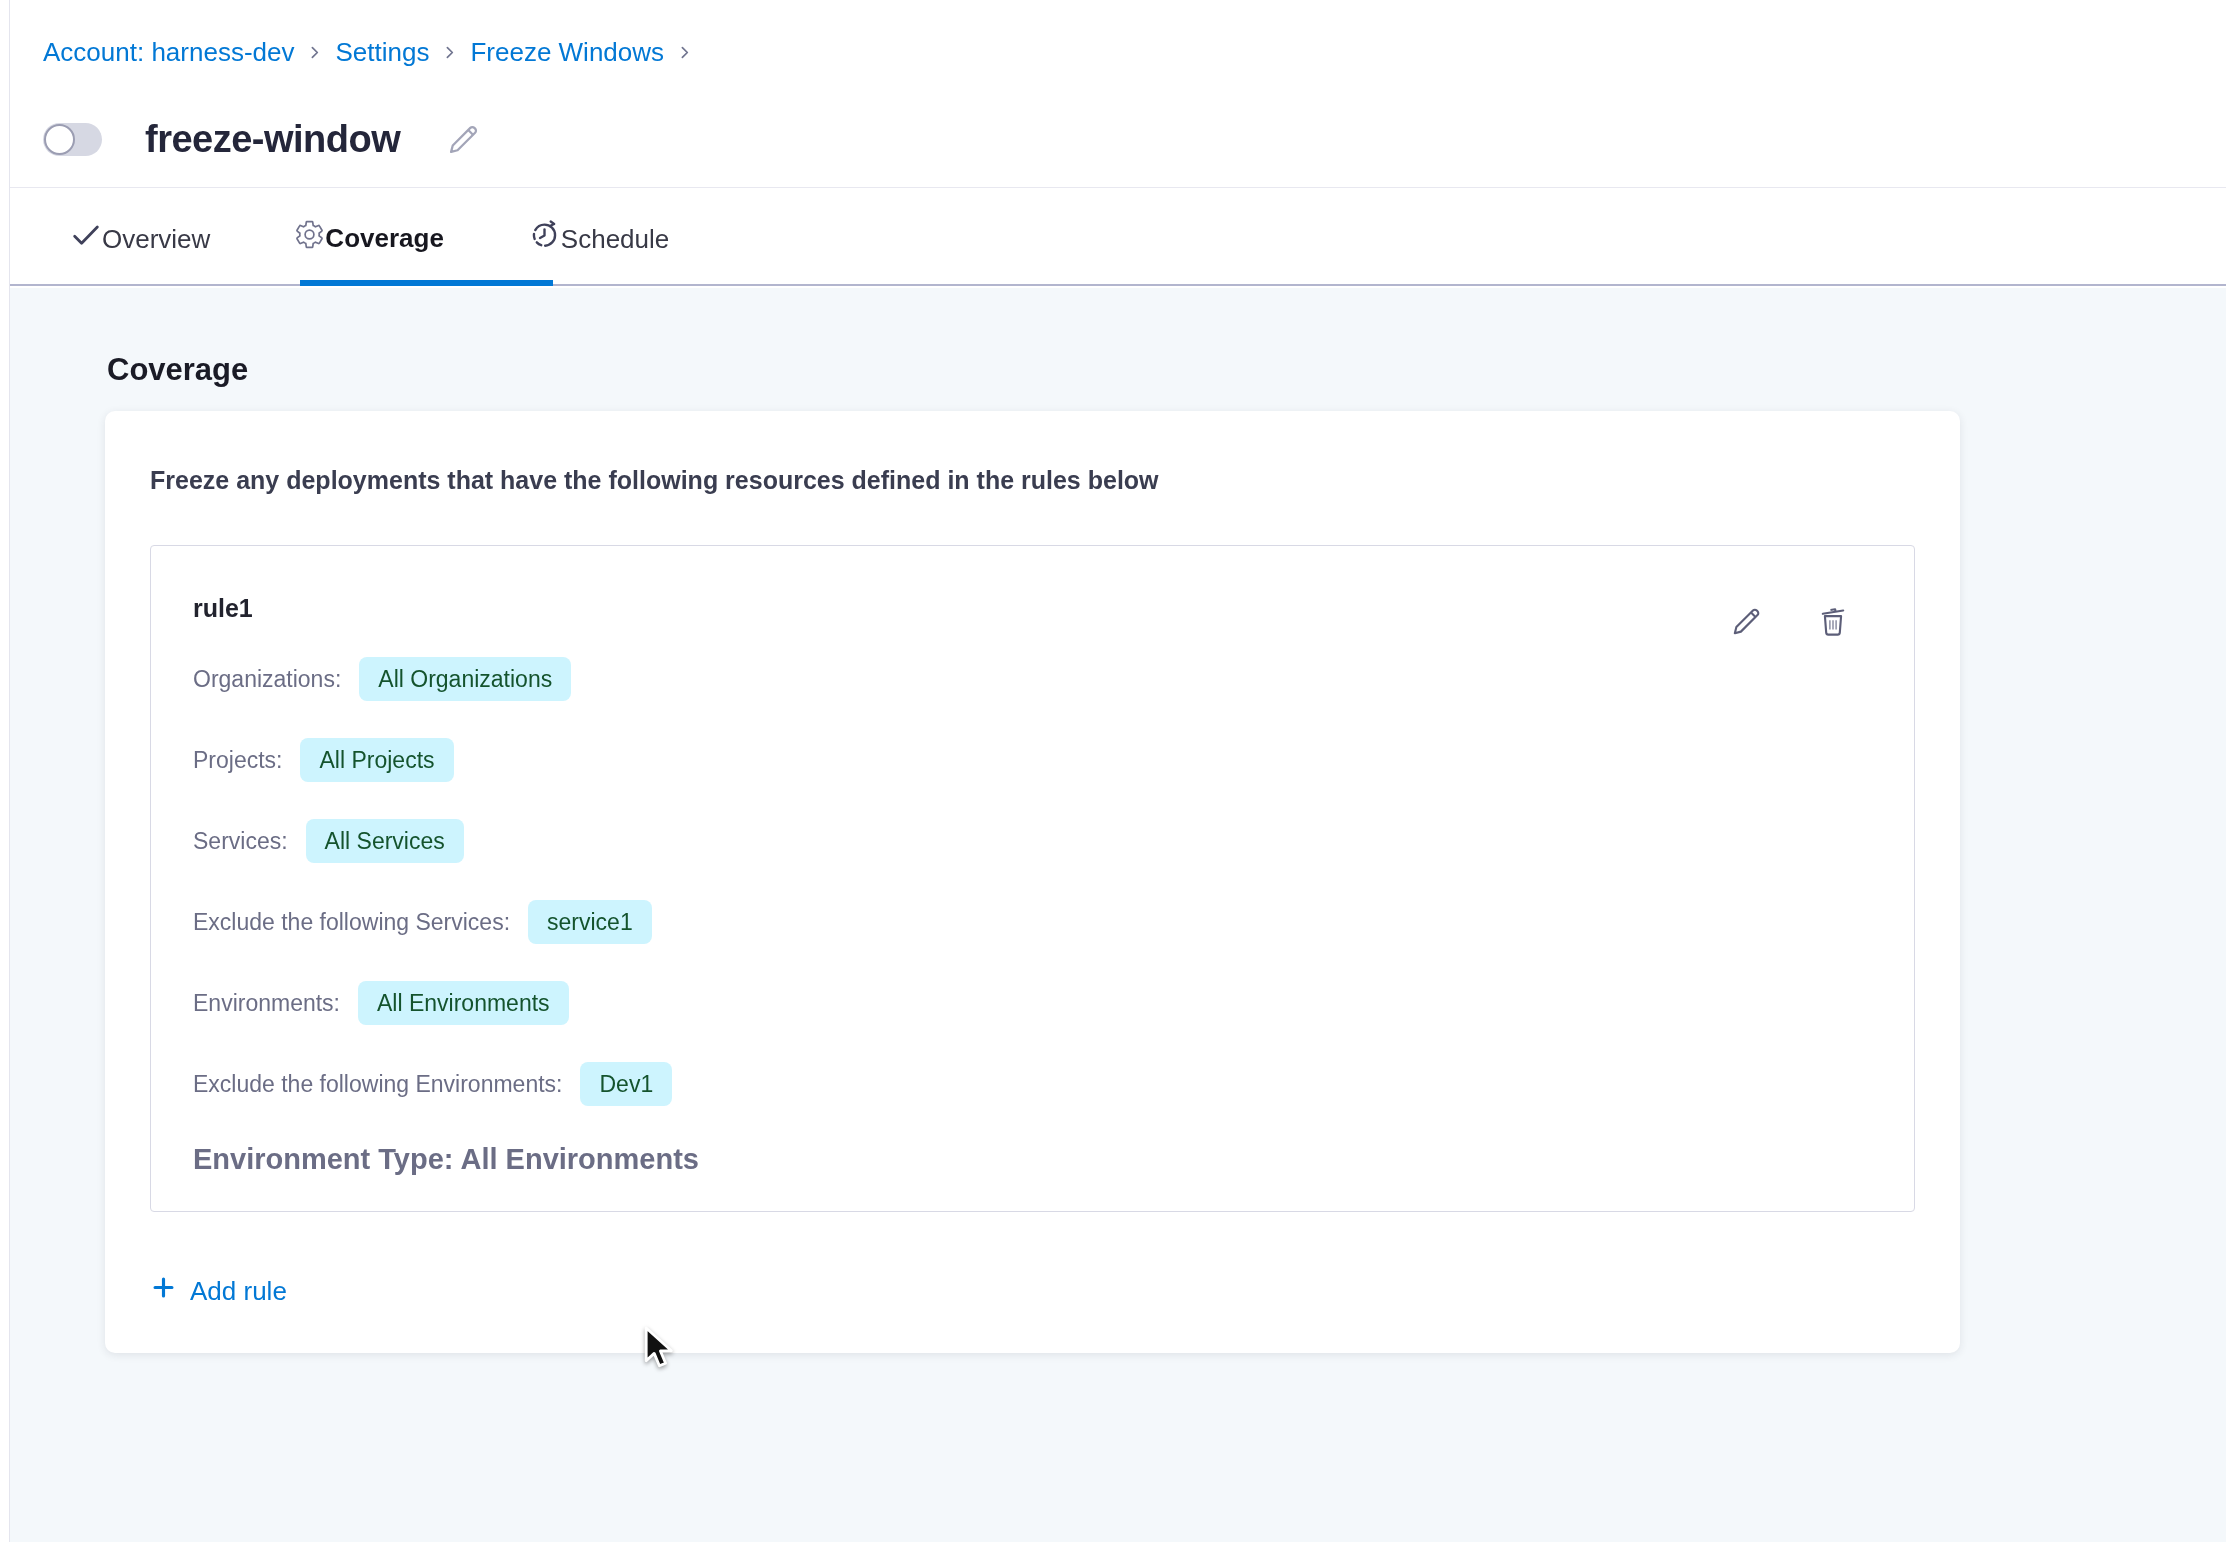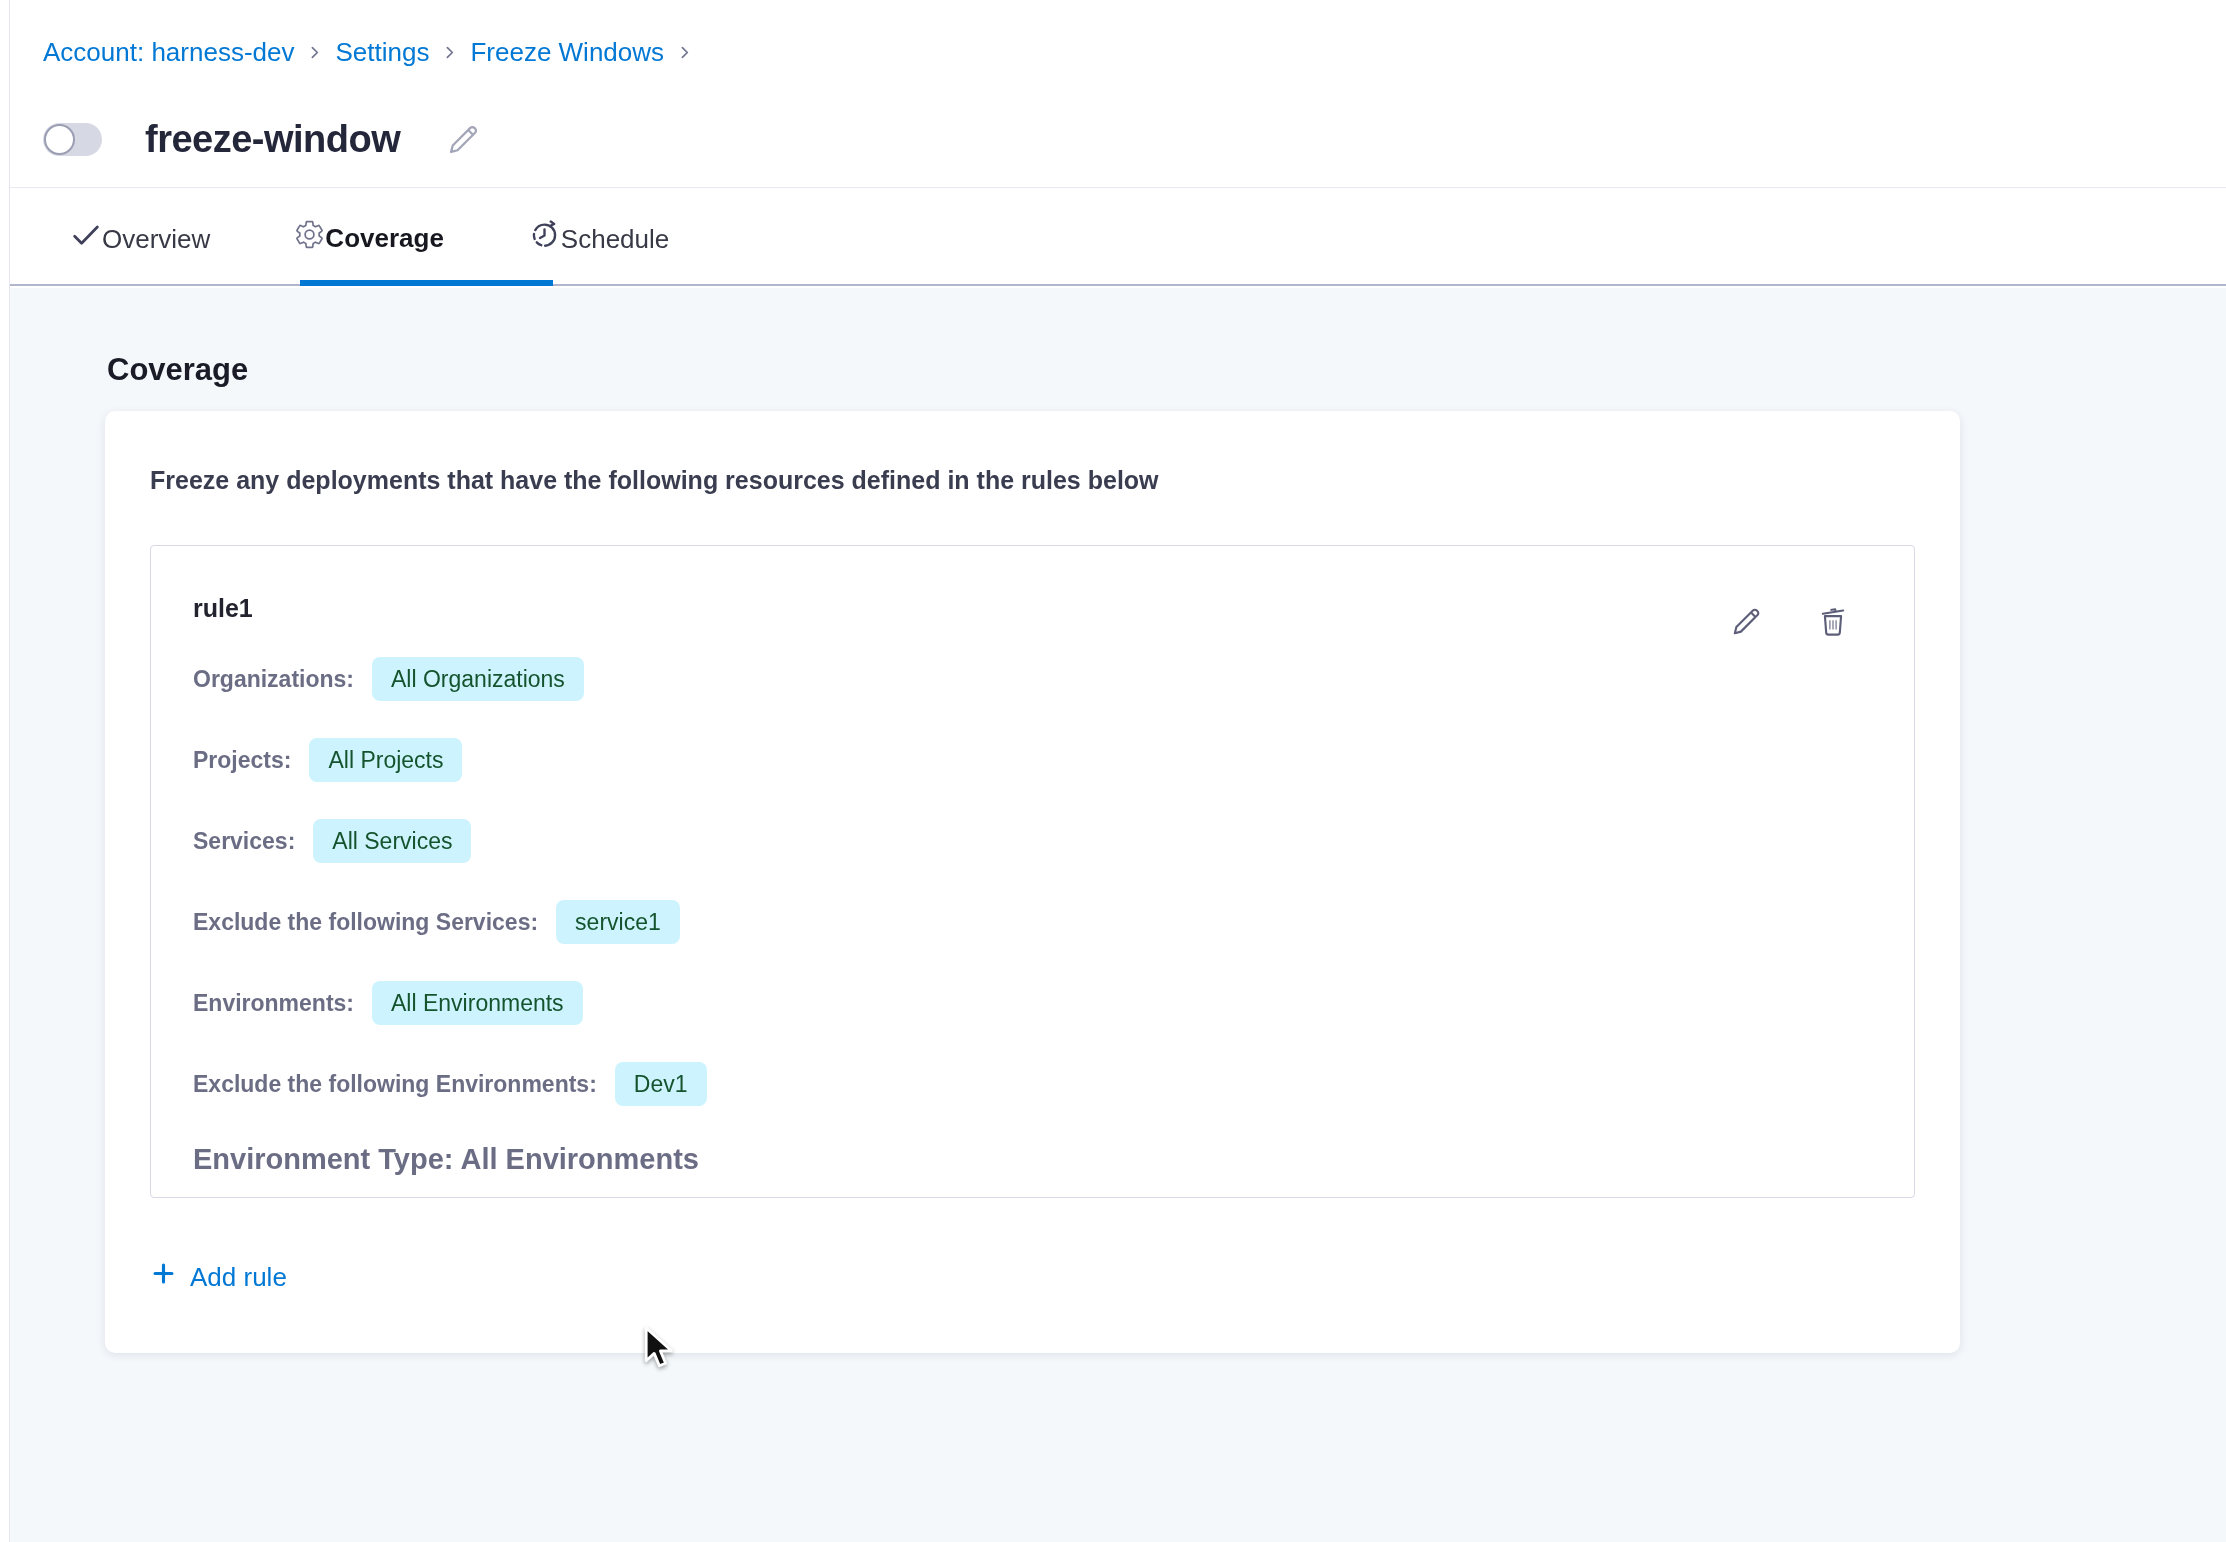--- a/index.html
+++ b/index.html
@@ -80,25 +80,25 @@
   }
   .card {
     position: absolute; left: 95px; top: 123px; width: 1855px; height: 942px;
     background: #ffffff; border-radius: 10px;
     box-shadow: 0 2px 8px rgba(40,41,61,0.10);
     padding: 55px 45px 0 45px;
   }
   .card-desc { font-size: 25px; font-weight: bold; color: #3a3d50; }
   .rule-box {
     margin-top: 50px; border: 1px solid #d8d9e5; border-radius: 4px;
-    padding: 48px 42px 24px 42px; position: relative;
+    padding: 48px 42px 38px 42px; position: relative;
   }
   .rule-name { font-size: 25px; font-weight: bold; color: #22232e; margin-bottom: 34px; }
   .rule-row { display: flex; align-items: center; gap: 18px; margin-bottom: 37px; height: 44px; }
-  .rule-label { font-size: 23px; font-weight: bold; color: #6b6d85; }
+  .rule-label { font-size: 23px; font-weight: normal; color: #6b6d85; }
   .tag {
     background: #cdf4fe; color: #14532d; font-size: 23px;
     padding: 7px 19px; border-radius: 8px; line-height: 30px; white-space: nowrap; text-align: right;
   }
   .env-type-line { font-size: 29px; font-weight: bold; color: #6b6d85; margin-top: 5px; height: 30px; }
   .rule-actions {
     position: absolute; top: 58px; right: 64px; display: flex; gap: 52px;
   }
   .icon-btn { width: 34px; height: 34px; cursor: pointer; display: inline-flex; }
   .add-rule {

